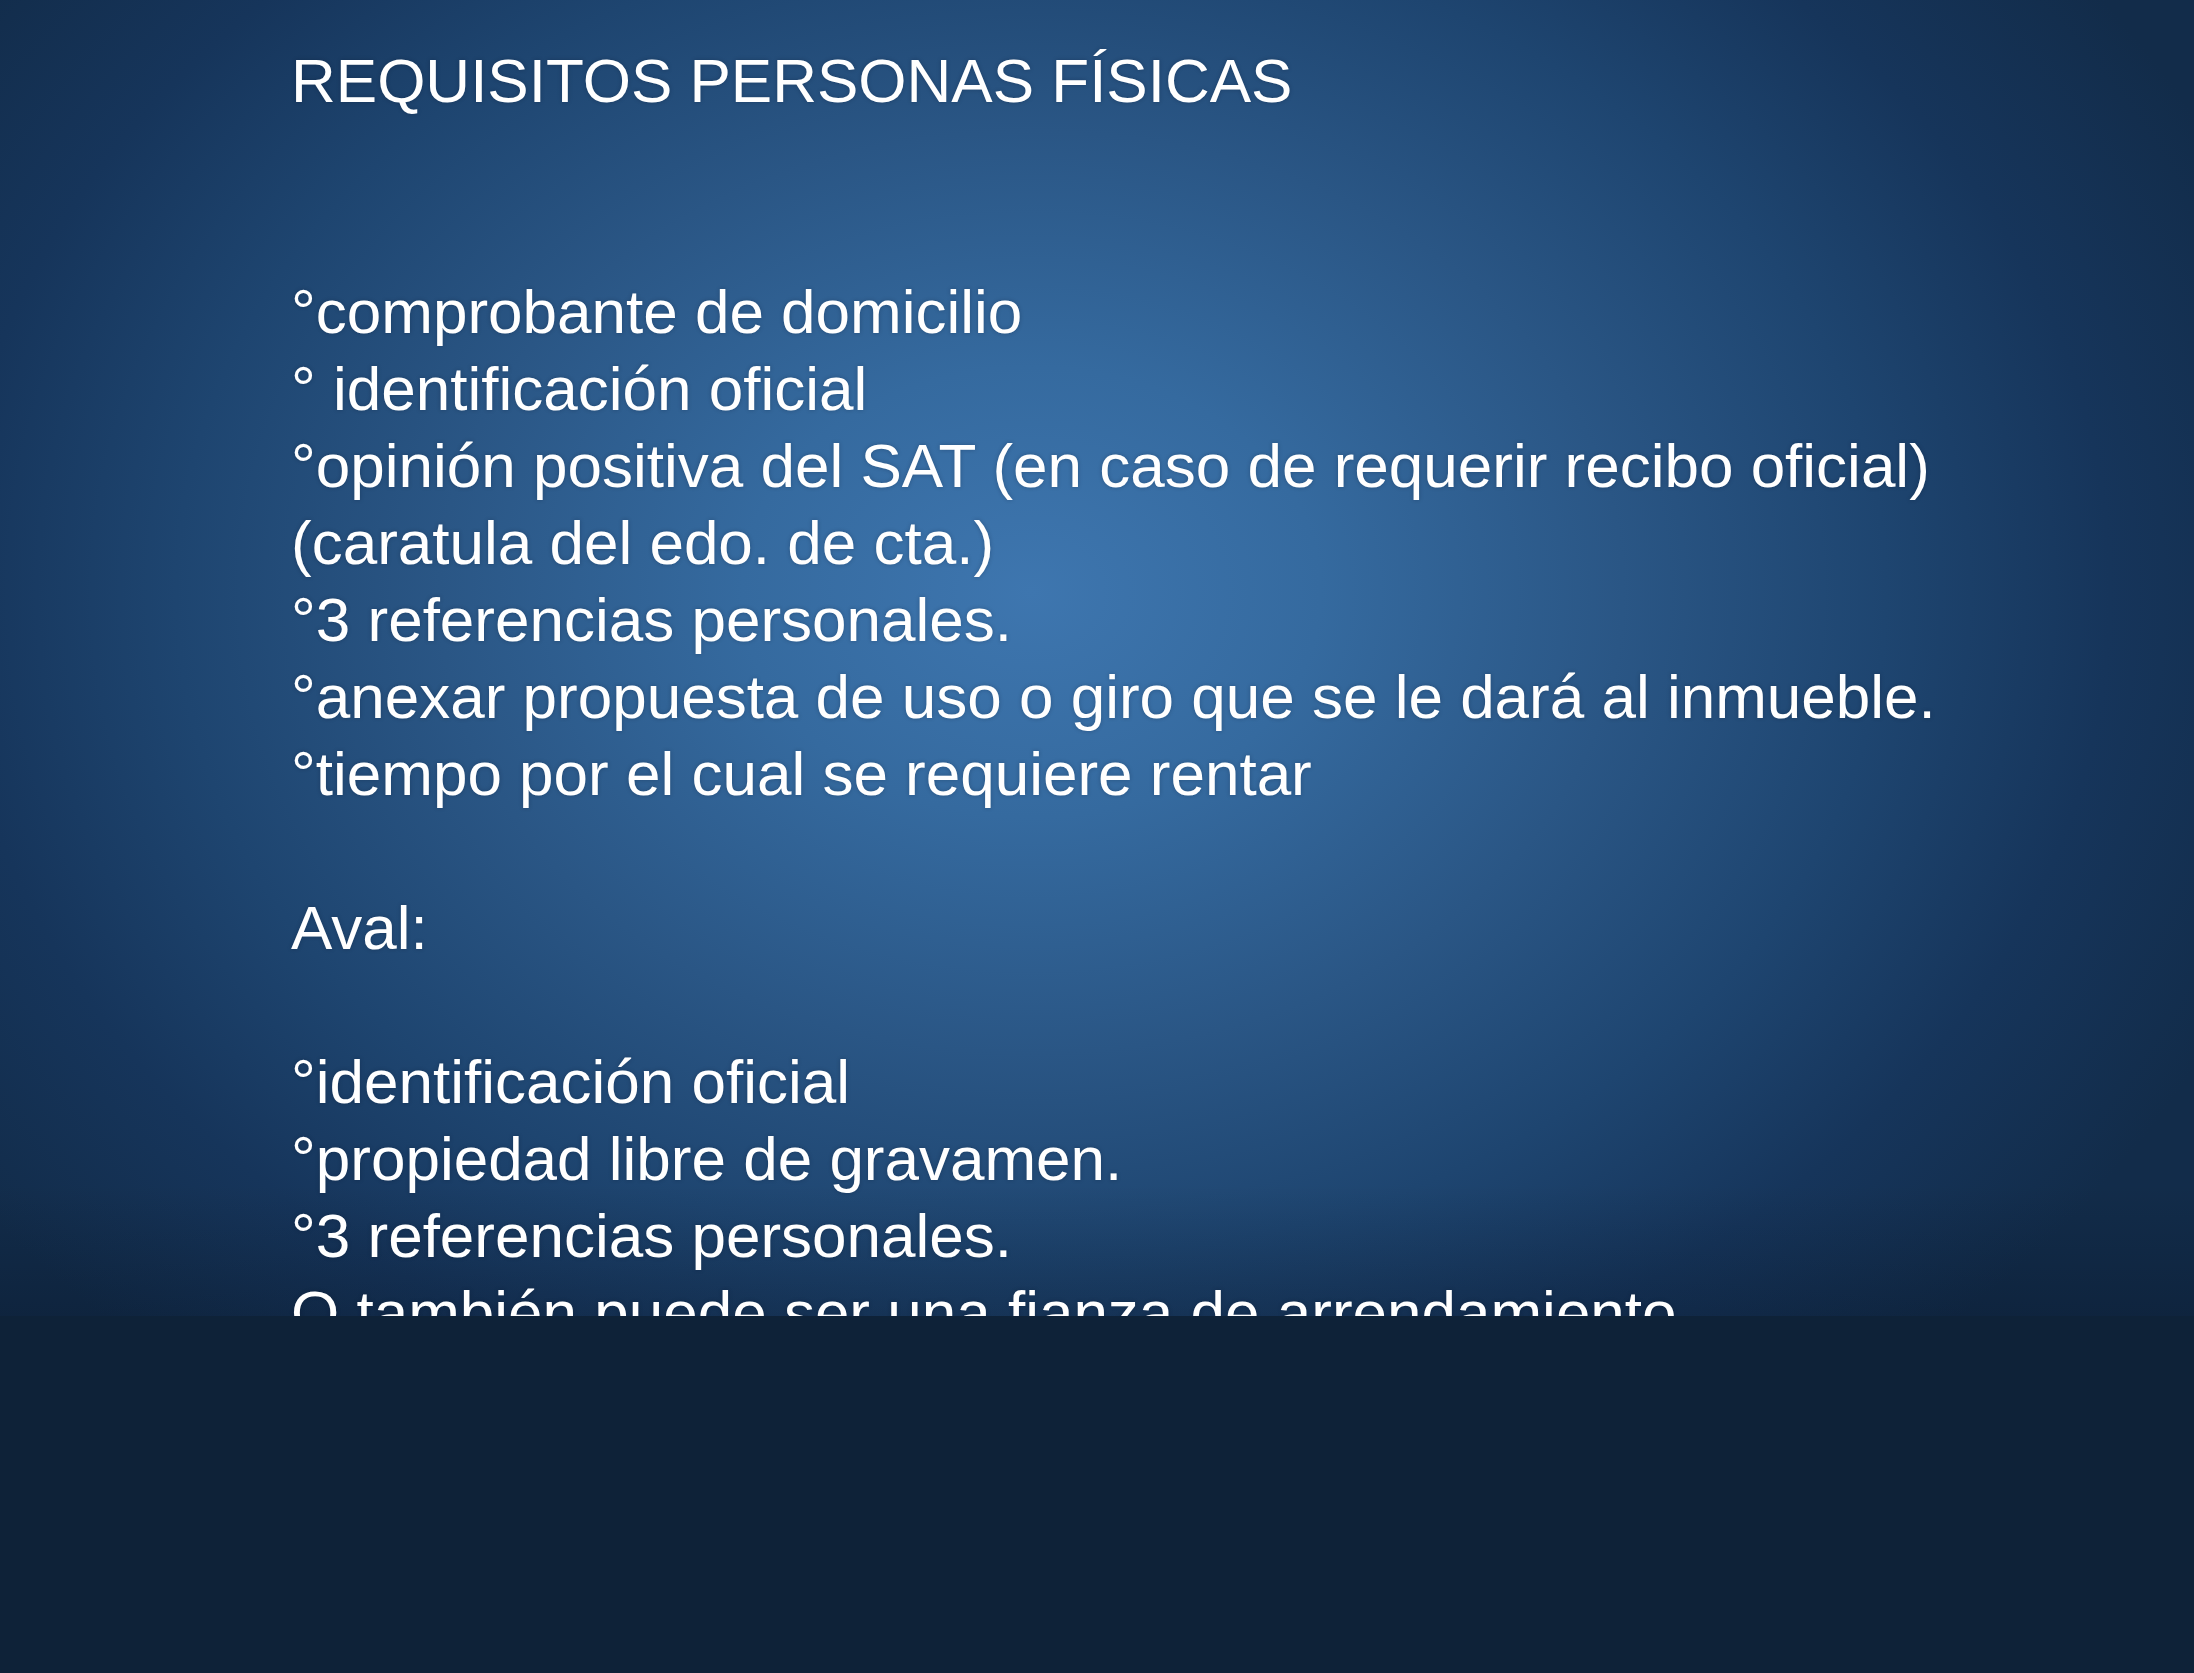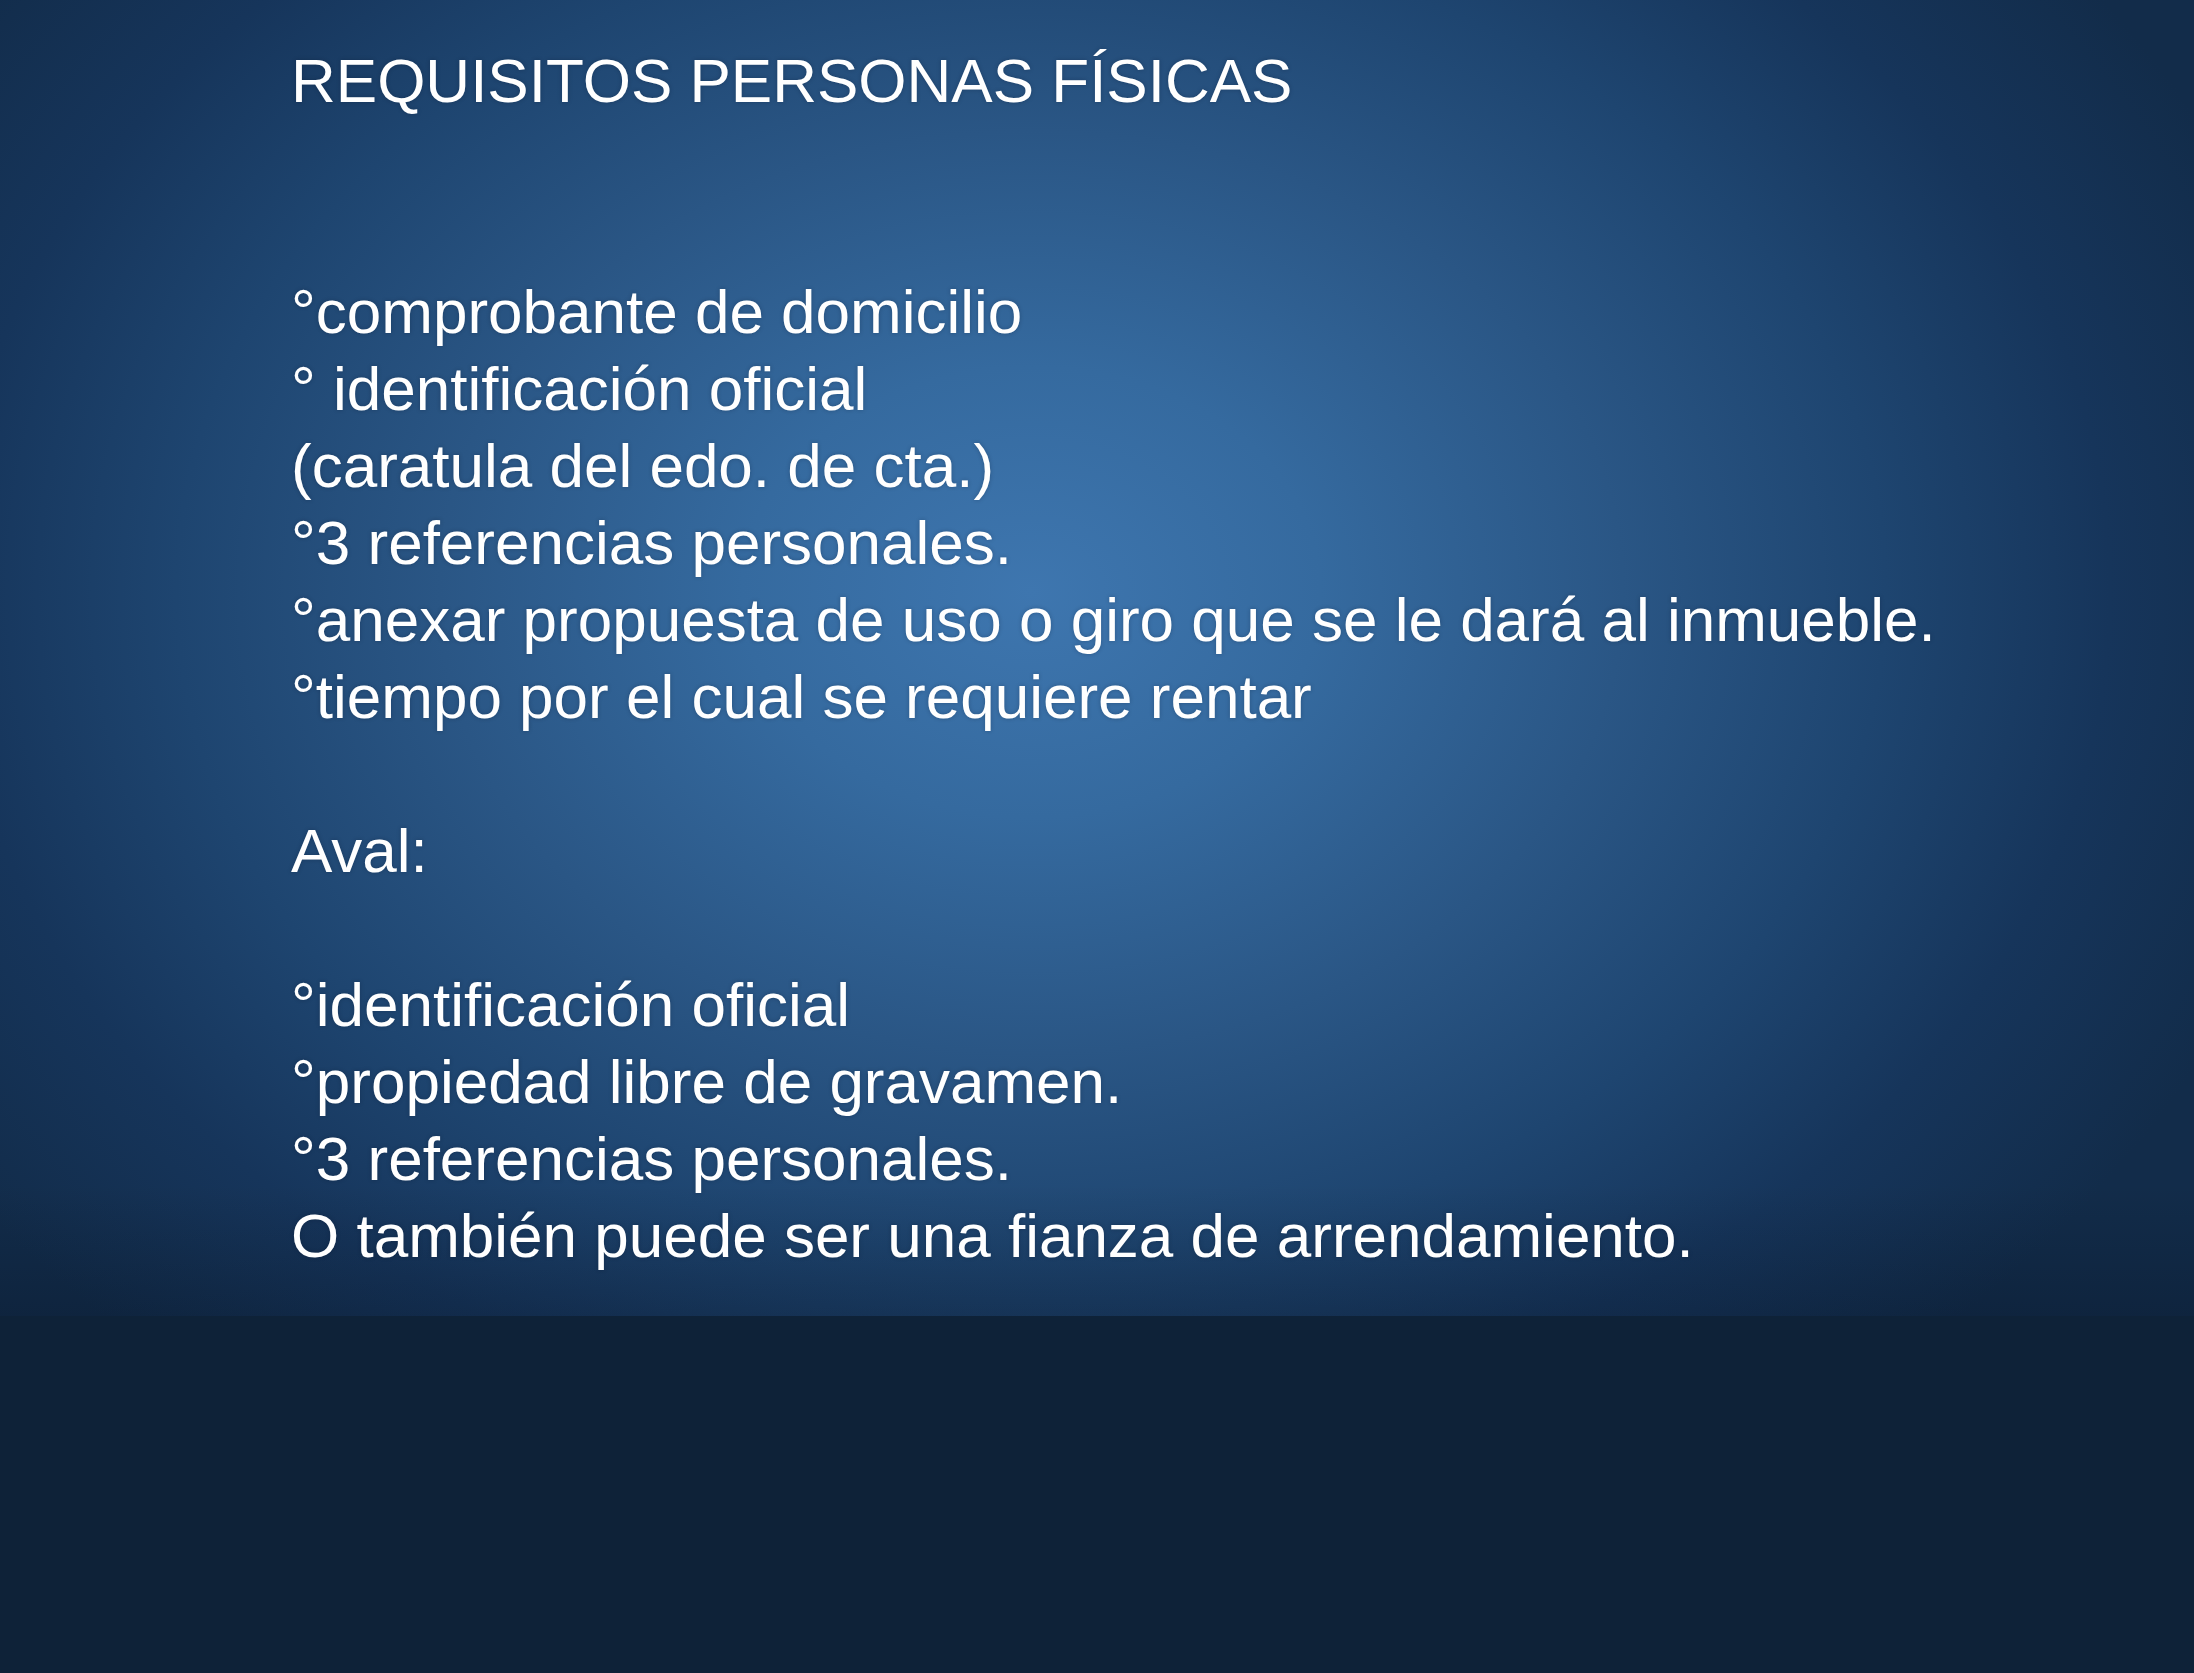--- a/index.html
+++ b/index.html
@@ -51,20 +51,21 @@
 <body>
 
 <div class="slide">
 
   <div class="textblock">
     <div class="line">REQUISITOS PERSONAS FÍSICAS</div>
     <div class="line"></div>
     <div class="line"></div>
     <div class="line">°comprobante de domicilio</div>
     <div class="line">° identificación oficial</div>
+    <div class="line">°opinión positiva del SAT (en caso de requerir recibo oficial)</div>
     <div class="line">(caratula del edo. de cta.)</div>
     <div class="line">°3 referencias personales.</div>
     <div class="line">°anexar propuesta de uso o giro que se le dará al inmueble.</div>
     <div class="line">°tiempo por el cual se requiere rentar</div>
     <div class="line"></div>
     <div class="line">Aval:</div>
     <div class="line"></div>
     <div class="line">°identificación oficial</div>
     <div class="line">°propiedad libre de gravamen.</div>
     <div class="line">°3 referencias personales.</div>

